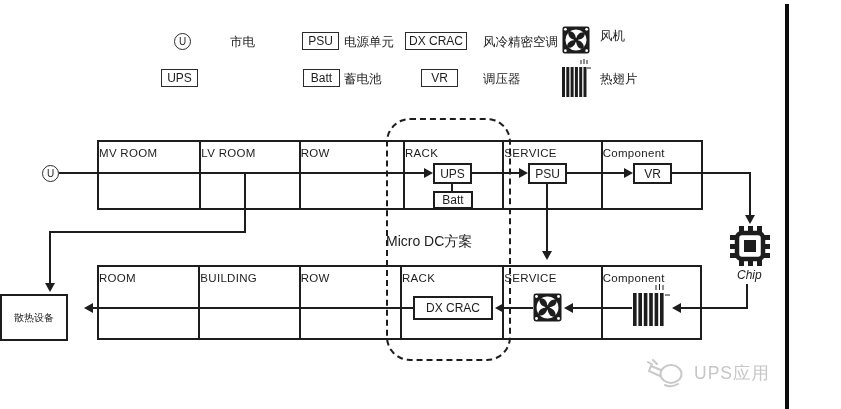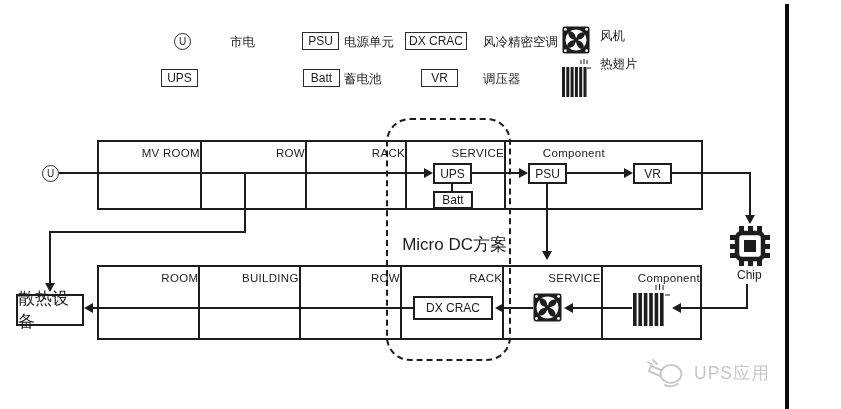--- a/index.html
+++ b/index.html
@@ -10,42 +10,42 @@
   
   .lg-box{ position:absolute; box-sizing:border-box; border:1.5px solid #2b2b2b; height:18px;
            display:flex; align-items:center; justify-content:center; font-size:12px; background:#fff; }
   .lg-lab{ position:absolute; font-size:12.5px; white-space:nowrap; }
   .u-circle{ position:absolute; box-sizing:border-box; width:17px; height:17px; border:1.5px solid #2b2b2b;
              border-radius:50%; display:flex; align-items:center; justify-content:center;
              font-size:10px; background:#fff; }
 
   
   .trow{ position:absolute; display:flex; box-sizing:border-box; border:2px solid var(--line); background:transparent; }
-  .tcell{ box-sizing:border-box; border-left:2px solid var(--line); text-align:right; padding-top:5px;
+  .tcell{ box-sizing:border-box; border-left:2px solid var(--line); text-align:left; padding-top:5px;
           font-size:11.5px; letter-spacing:.3px; }
   .tcell:first-child{ border-left:none; }
 
   
   .hl{ position:absolute; height:2px; background:var(--line); }
   .vl{ position:absolute; width:2px;  background:var(--line); }
   .arr{ position:absolute; width:0; height:0; }
   .arr.r{ border-top:5px solid transparent; border-bottom:5px solid transparent; border-left:9px solid var(--line); }
   .arr.l{ border-top:5px solid transparent; border-bottom:5px solid transparent; border-right:9px solid var(--line); }
   .arr.d{ border-left:5px solid transparent; border-right:5px solid transparent; border-top:9px solid var(--line); }
 
   
   .node{ position:absolute; box-sizing:border-box; border:2px solid var(--line); background:#fff;
          display:flex; align-items:center; justify-content:center; font-size:12px; z-index:5; }
 
   .dashed-rect{ position:absolute; left:386px; top:118px; width:121px; height:239px;
                 border:2px dashed var(--line); border-radius:24px; z-index:4; }
-  .microdc{ position:absolute; left:386px; top:233px; width:121px; text-align:right; font-size:17px; z-index:6; background:transparent; }
+  .microdc{ position:absolute; left:386px; top:233px; width:121px; text-align:left; font-size:14px; z-index:6; background:transparent; }
 
   .icon{ position:absolute; z-index:6; }
-  .chip-label{ position:absolute; font-size:12px; z-index:6; }
+  .chip-label{ position:absolute; font-size:12px; z-index:6;font-style:italic; }
 
   .caption{ position:absolute; left:270px; top:379px; width:240px; text-align:center;
             font-family:"Liberation Serif", serif; font-size:15px; letter-spacing:2px; }
 
   .watermark-text{ position:absolute; left:694px; top:361px; font-size:17.5px; color:#c6c6c6;
                    letter-spacing:1px; text-shadow:0 1px 0 #fff; }
 
   .right-border{ position:absolute; left:785px; top:4px; width:4px; height:405px; background:#0b0b0b; }
 </style>
 </head>
@@ -98,24 +98,25 @@
     </g>
     <g fill="#1d1d1d">
       <rect x="0" y="8" width="3" height="30"></rect>
         <rect x="4.3" y="8" width="3" height="30"></rect>
       <rect x="8.6" y="8" width="3" height="30"></rect>
         <rect x="12.9" y="8" width="3" height="30"></rect>
       <rect x="17.2" y="8" width="3" height="30"></rect>
         <rect x="21.5" y="8" width="3" height="30"></rect>
     </g>
   </svg>
-  <div class="lg-lab" style="left:600px;top:56px">热翅片</div>
+  <div class="lg-lab" style="left:600px;top:71px">热翅片</div>
 
   <div class="trow" style="left:97px;top:140px;width:606px;height:70px">
     <div class="tcell" style="width:101px">MV ROOM</div>
+    <div class="tcell" style="width:100px">LV ROOM</div>
     <div class="tcell" style="width:105px">ROW</div>
     <div class="tcell" style="width:100px">RACK</div>
     <div class="tcell" style="width:99px">SERVICE</div>
     <div class="tcell" style="width:101px">Component</div>
   </div>
 
   <div class="trow" style="left:97px;top:265px;width:605px;height:75px">
     <div class="tcell" style="width:100px">ROOM</div>
     <div class="tcell" style="width:101px">BUILDING</div>
     <div class="tcell" style="width:102px">ROW</div>
@@ -216,21 +217,21 @@
         <circle cx="26.4" cy="26.4" r="1.5"></circle>
     </g>
   </svg>
 
   <div class="hl" style="left:504px;top:307px;width:29px"></div>
   <div class="arr l" style="left:495px;top:303px"></div>
   <div class="node" style="left:413px;top:296px;width:80px;height:24px">DX CRAC</div>
 
   <div class="hl" style="left:93px;top:307px;width:320px"></div>
   <div class="arr l" style="left:84px;top:303px"></div>
-  <div class="node" style="left:16px;top:294px;width:68px;height:32px;font-size:17px">散热设备</div>
+  <div class="node" style="left:0;top:294px;width:68px;height:47px;font-size:10px">散热设备</div>
 
 
   <svg class="icon" style="left:645px;top:355px" width="46" height="34" viewBox="0 0 46 34">
     <g fill="none" stroke="#c9c9c9" stroke-width="2" stroke-linecap="round">
       <ellipse cx="26" cy="19" rx="10.5" ry="9"></ellipse>
       <path d="M16 15 L6 11 L4 16 L15 21"></path>
       <path d="M8 5 L12 9"></path>
       <path d="M3 7 L7 9.5"></path>
       <path d="M20 30 Q26 33 33 29"></path>
     </g>

